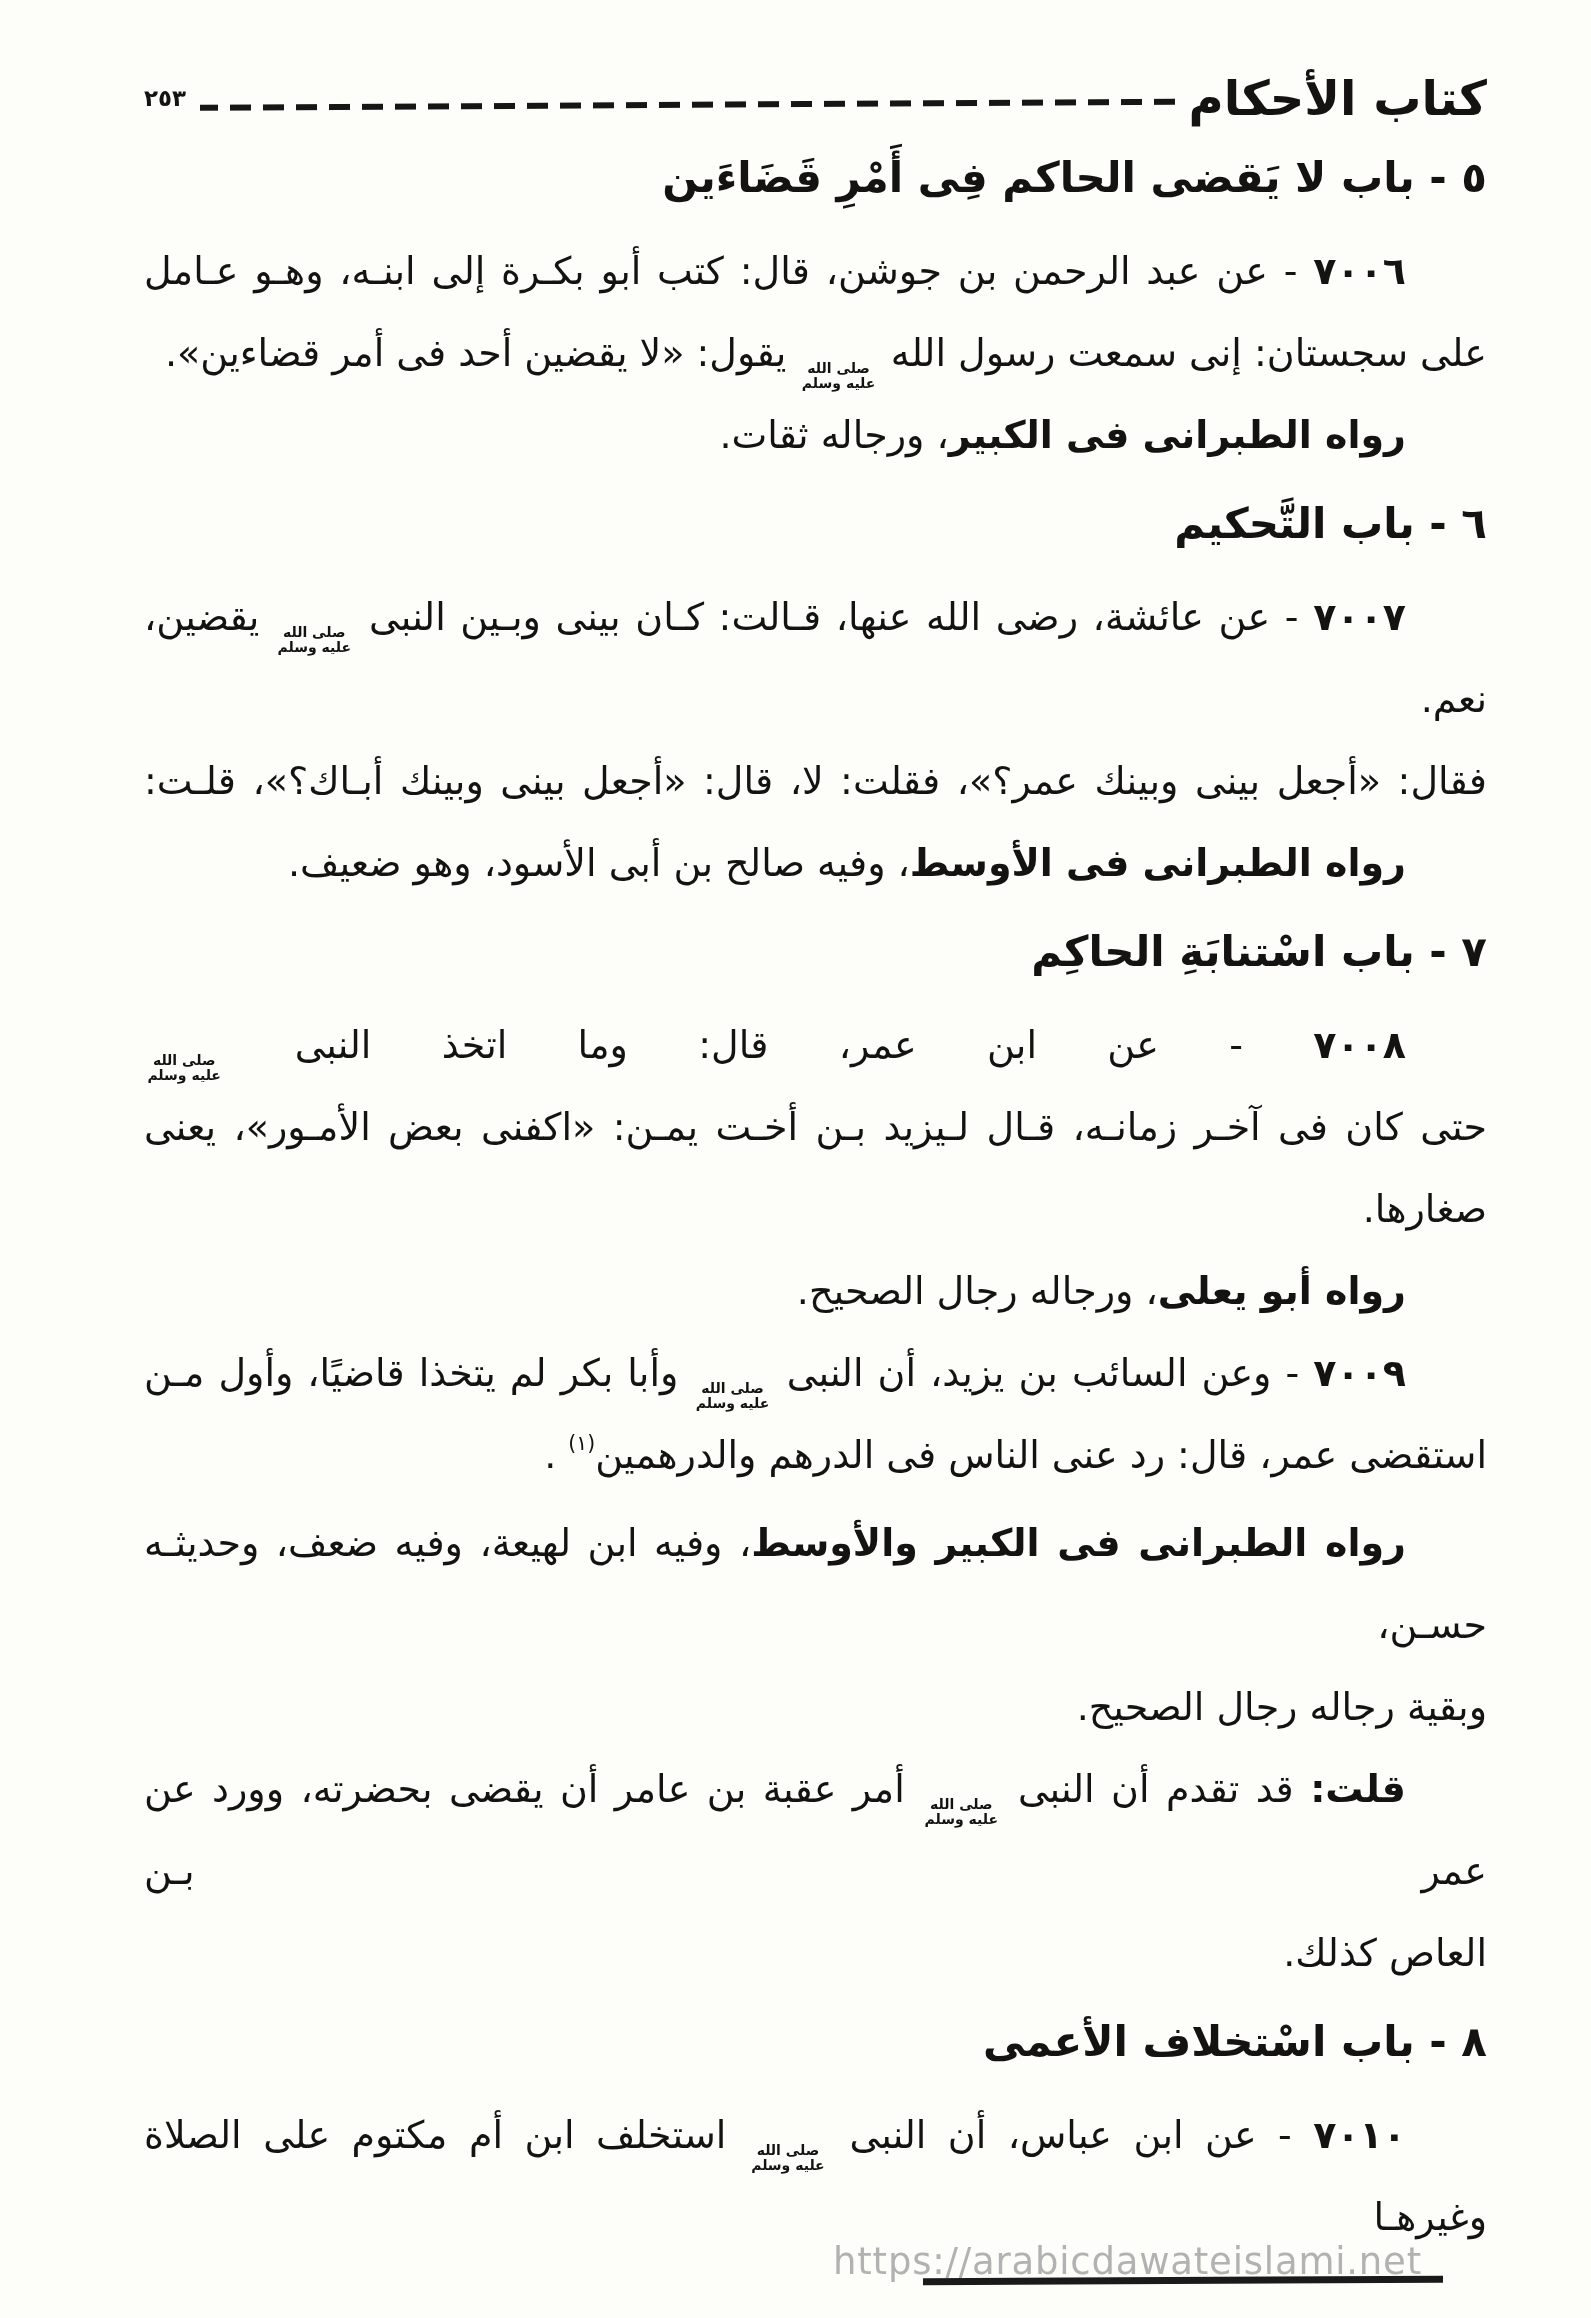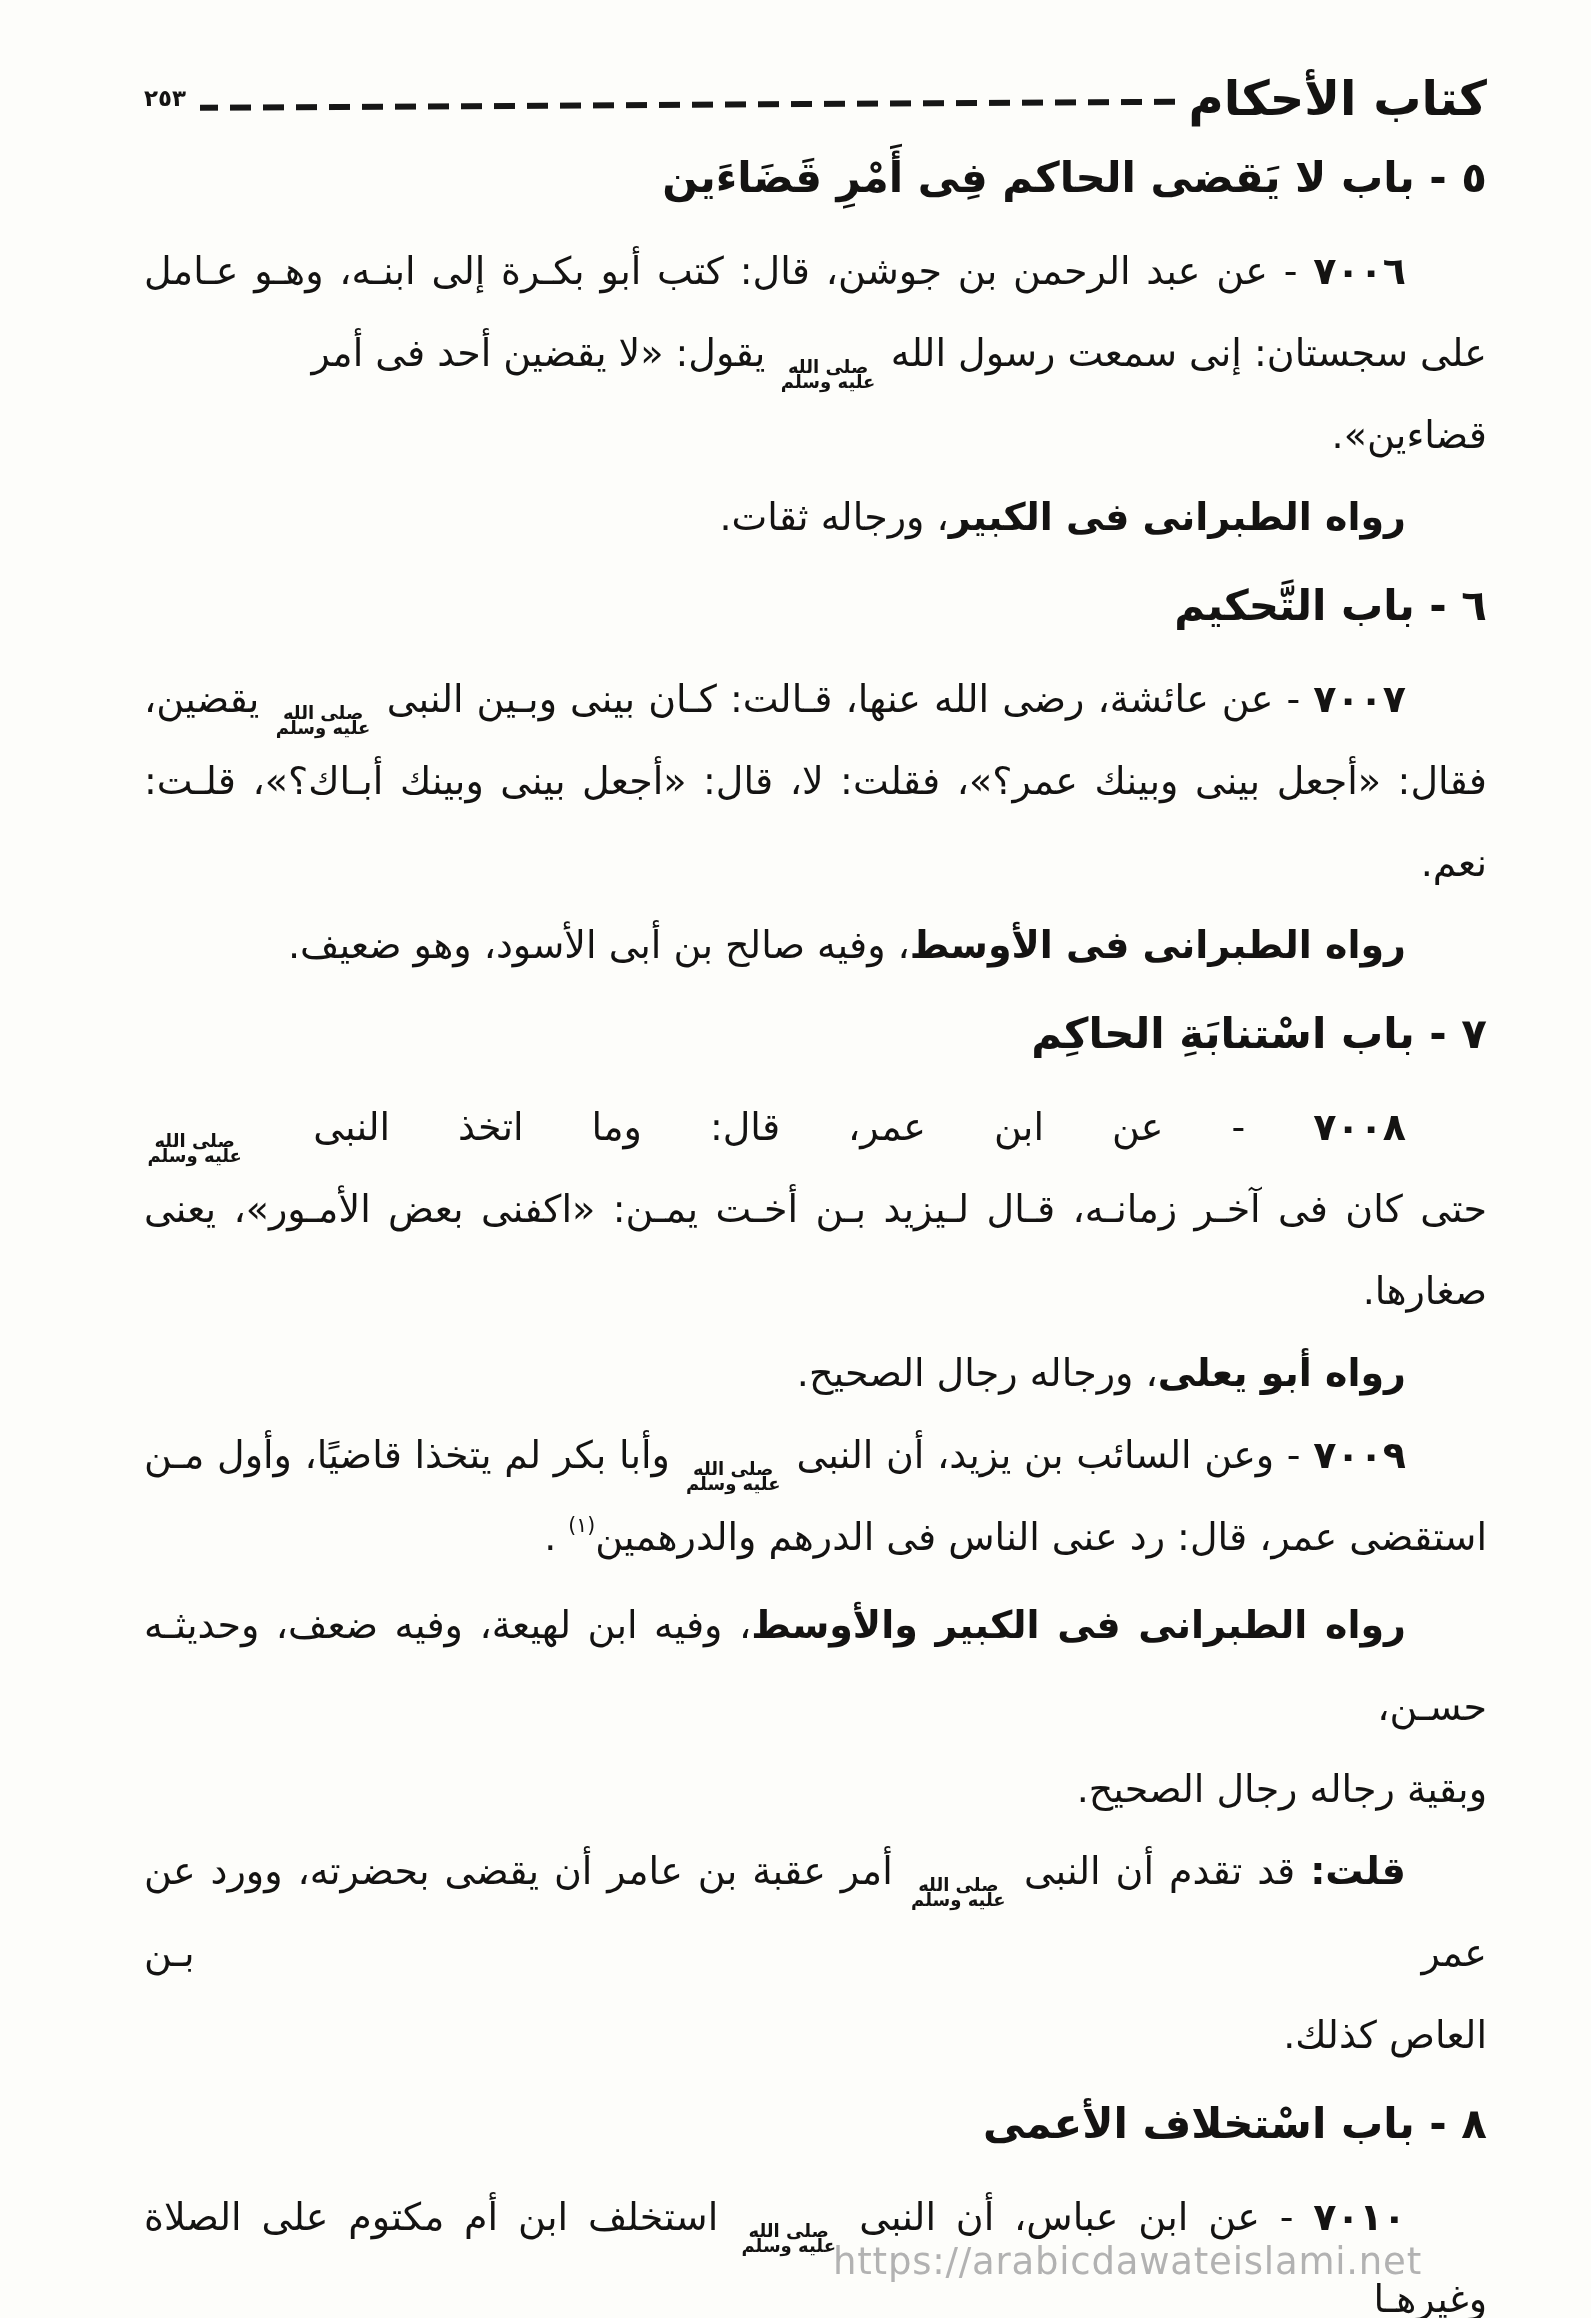--- a/index.html
+++ b/index.html
@@ -40,21 +40,21 @@
   .line { direction: rtl; font-size: 38px; line-height: 82px; }
   .line.indent { text-indent: 81px; }
   .line.justify { text-align: justify; text-align-last: justify; }
   .line.end { text-align: start; }
   .line.fn { font-size: 30px; line-height: 66px; }
   .seg-bold, .seg-num { font-weight: bold; }
   .seg-sup { font-size: 20.4px; position: relative; top: -18.7px; font-weight: normal; }
   .pbuh {
     display: inline-flex; flex-direction: column;
     align-items: center; justify-content: center;
-    font-size: 18px; line-height: 14.4px; font-weight: bold;
+    font-size: 14px; line-height: 14.4px; font-weight: bold;
     vertical-align: -6.8px; margin: 0 3.4px; text-indent: 0;
   }
   .fn-rule {
     width: 520px; height: 6.8px; background: #1a1a1a;
     margin: 18.7px 44px 13.6px auto;
     transform: rotate(-0.3deg);
   }
   
   .watermark {
     position: absolute; top: 2240px; right: 169px;
@@ -80,22 +80,22 @@
       <div class="line end"><span class="seg">على سجستان: إنى سمعت رسول الله </span><span class="pbuh">
           <span>صلى الله</span>
           <span>عليه وسلم</span>
         </span><span class="seg"> يقول: «لا يقضين أحد فى أمر قضاءين».</span></div>
       <div class="line indent end"><span class="seg-bold">رواه الطبرانى فى الكبير</span><span class="seg">، ورجاله ثقات.</span></div>
       <div class="chapter">٦ - باب التَّحكيم</div>
       <div class="line indent justify"><span class="seg-num">٧٠٠٧</span><span class="seg"> - عن عائشة، رضى الله عنها، قـالت: كـان بينى وبـين النبى </span><span class="pbuh">
           <span>صلى الله</span>
           <span>عليه وسلم</span>
         </span><span class="seg"> يقضين،</span></div>
+      <div class="line end"><span class="seg">نعم.</span></div>
       <div class="line justify"><span class="seg">فقال: «أجعل بينى وبينك عمر؟»، فقلت: لا، قال: «أجعل بينى وبينك أبـاك؟»، قلـت:</span></div>
-      <div class="line end"><span class="seg">نعم.</span></div>
       <div class="line indent end"><span class="seg-bold">رواه الطبرانى فى الأوسط</span><span class="seg">، وفيه صالح بن أبى الأسود، وهو ضعيف.</span></div>
       <div class="chapter">٧ - باب اسْتنابَةِ الحاكِم</div>
       <div class="line indent justify"><span class="seg-num">٧٠٠٨</span><span class="seg"> - عن ابن عمر، قال: وما اتخذ النبى </span><span class="pbuh">
           <span>صلى الله</span>
           <span>عليه وسلم</span>
         </span></div>
       <div class="line justify"><span class="seg">حتى كان فى آخـر زمانـه، قـال لـيزيد بـن أخـت يمـن: «اكفنى بعض الأمـور»، يعنى</span></div>
       <div class="line end"><span class="seg">صغارها.</span></div>
       <div class="line indent end"><span class="seg-bold">رواه أبو يعلى</span><span class="seg">، ورجاله رجال الصحيح.</span></div>
       <div class="line indent justify"><span class="seg-num">٧٠٠٩</span><span class="seg"> - وعن السائب بن يزيد، أن النبى </span><span class="pbuh">

